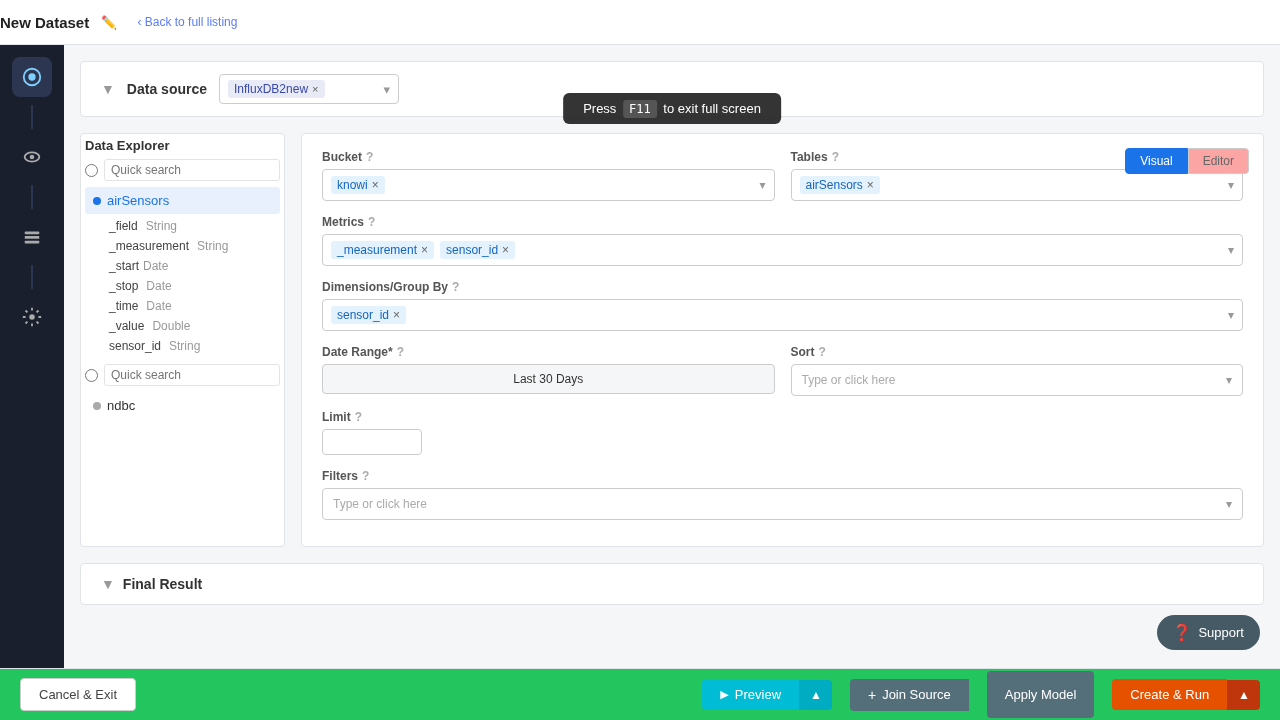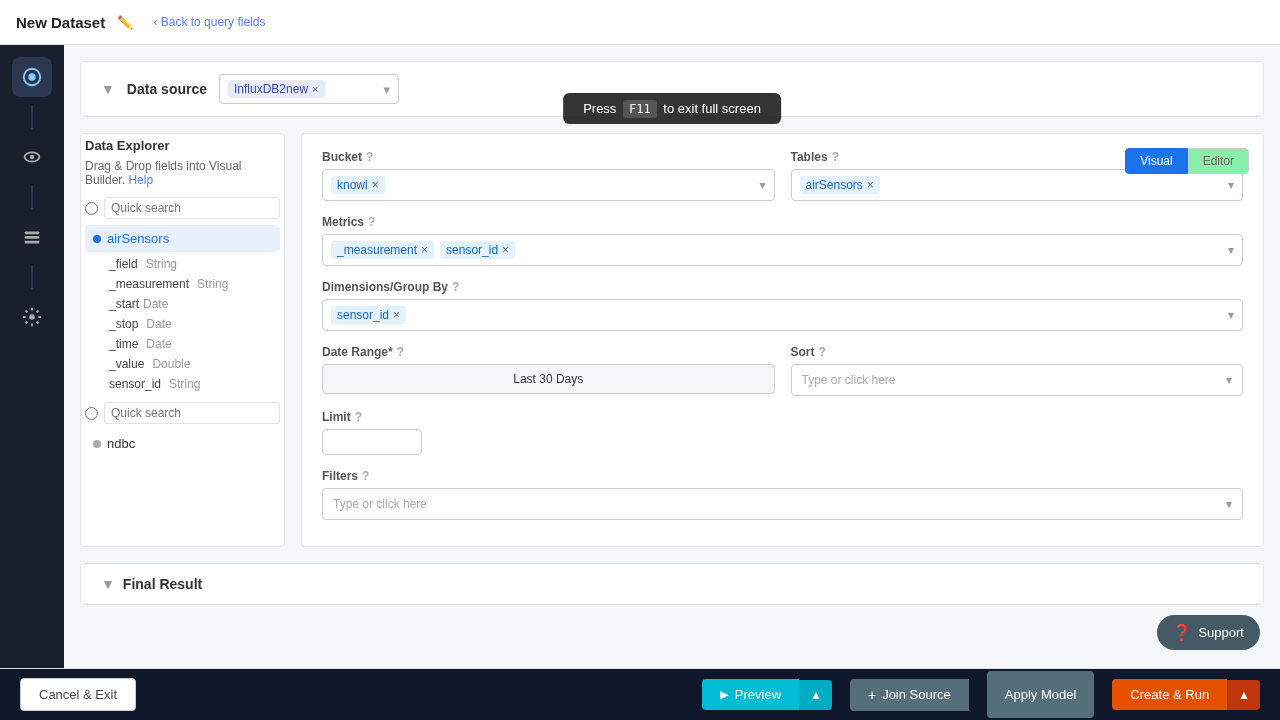--- a/index.html
+++ b/index.html
@@ -49,33 +49,33 @@
     .form-control { width: 100%; border: 1px solid #ccc; border-radius: 4px; padding: 6px 10px; font-size: 12px; display: flex; align-items: center; gap: 4px; flex-wrap: wrap; cursor: pointer; background: #fff; min-height: 34px; }
     .tag-blue { background: #e3f2fd; color: #1565c0; border-radius: 3px; padding: 2px 6px; font-size: 12px; display: inline-flex; align-items: center; gap: 4px; }
     .tag-blue .close { cursor: pointer; color: #666; }
 
     .date-btn { background: #f5f6f8; border: 1px solid #ccc; border-radius: 4px; padding: 6px 10px; font-size: 12px; cursor: pointer; font-weight: 500; color: #333; width: 100%; text-align: center; }
 
     
     .final-section { background: #fff; border: 1px solid #e0e3e8; border-radius: 4px; margin: 16px; padding: 12px 20px; }
 
     
-    .bottom-bar { position: fixed; bottom: 0; left: 0; right: 0; height: 52px; background: #0f172a; border-top: 1px solid #e0e3e8; display: flex; align-items: center; padding: 0 20px; gap: 10px; z-index: 50; }
+    .bottom-bar { position: fixed; bottom: 0; left: 0; right: 0; height: 52px; background: #22c55e; border-top: 1px solid #e0e3e8; display: flex; align-items: center; padding: 0 20px; gap: 10px; z-index: 50; }
     .btn { padding: 8px 18px; border-radius: 4px; font-size: 13px; cursor: pointer; border: none; font-weight: 500; }
     .btn-outline { background: #fff; border: 1px solid #ccc; color: #444; }
     .btn-teal { background: #00bcd4; color: #fff; display: flex; align-items: center; gap: 6px; }
     .support-btn { position: fixed; bottom: 70px; right: 20px; background: #455a64; color: #fff; border-radius: 24px; padding: 8px 16px; font-size: 13px; display: flex; align-items: center; gap: 6px; cursor: pointer; z-index: 60; }
   </style>
 </head>
 <body>
 
-<div style="display:flex; align-items:center; padding: 8px 16px; background:#fff; border-bottom:1px solid #e0e3e8; gap:12px; height:45px;">
+<div style="display:flex; align-items:center; padding: 8px 0; background:#fff; border-bottom:1px solid #e0e3e8; gap:12px; height:45px;">
   <span style="font-weight:700; font-size:15px; color:#222;">New Dataset</span>
   <span style="color:#aaa; cursor:pointer; font-size:13px;">✏️</span>
-  <span style="font-size:12px; color:#5c7cfa; cursor:pointer; margin-left:8px;">‹ <span>Back to query fields</span></span>
+  <span style="font-size:12px; color:#5c7cfa; cursor:pointer; margin-left:8px;">‹ <span>Back to full listing</span></span>
 </div>
 
 <div class="layout">
 
   <div class="sidebar">
     <div class="sidebar-icon active">
       <svg viewBox="0 0 24 24">
           <circle cx="12" cy="12" r="9" stroke="#7ecfff" stroke-width="2" fill="none"></circle>
           <circle cx="12" cy="12" r="4" fill="#7ecfff"></circle>
         </svg>
@@ -121,23 +121,20 @@
           <span class="close">×</span>
         </span>
         <span class="select-arrow">▾</span>
       </div>
     </div>
 
     <div style="display:flex; gap:0; margin:0 16px 16px 16px;">
 
       <div style="width:205px; background:#fff; border:1px solid #e0e3e8; border-radius:4px; padding:4px; margin-right:16px; flex-shrink:0;">
         <div class="explorer-title">Data Explorer</div>
-        <div class="explorer-help">
-          <span>Drag &amp; Drop fields into Visual Builder.</span> <a>Help</a>
-        </div>
 
         <div class="search-row">
           <input type="radio" class="search-radio" style="accent-color: rgb(92, 124, 250);">
           <input type="text" class="search-input-fake" placeholder="Quick search" style="flex: 1 1 0%; border: 1px solid rgb(224, 227, 232); border-radius: 3px; padding: 3px 6px; font-size: 12px; color: rgb(170, 170, 170);">
         </div>
 
         <div class="tree-item active" style="display:flex; align-items:center; gap:6px; padding:6px 8px; cursor:pointer; border-radius:3px; background:#e8f0fe; color:#1a73e8; margin-bottom:2px;">
           <span style="width:8px; height:8px; border-radius:50%; background:#1a73e8; display:inline-block;"></span>
           <span>airSensors</span>
         </div>
@@ -181,21 +178,21 @@
         <div class="tree-item" style="display:flex; align-items:center; gap:6px; padding:6px 8px; cursor:pointer; border-radius:3px; margin-top:4px;">
           <span style="width:8px; height:8px; border-radius:50%; background:#aaa; display:inline-block;"></span>
           <span>ndbc</span>
         </div>
       </div>
 
       <div style="flex:1; background:#fff; border:1px solid #e0e3e8; border-radius:4px; padding:16px 20px; position:relative;">
 
         <div style="position:absolute; top:14px; right:14px; display:flex;">
           <button class="view-btn active" style="padding:5px 14px; border:1px solid #1a73e8; background:#1a73e8; color:#fff; font-size:12px; border-radius:4px 0 0 4px; cursor:pointer;">Visual</button>
-          <button class="view-btn" style="padding:5px 14px; border:1px solid #ccc; background:#86efac; color:#666; font-size:12px; border-radius:0 4px 4px 0; cursor:pointer;">Editor</button>
+          <button class="view-btn" style="padding:5px 14px; border:1px solid #ccc; background:#fca5a5; color:#666; font-size:12px; border-radius:0 4px 4px 0; cursor:pointer;">Editor</button>
         </div>
 
         <div class="form-row" style="display:flex; gap:16px; margin-bottom:14px;">
           <div class="form-group" style="flex:1;">
             <div class="form-label" style="font-size:12px; font-weight:600; color:#555; margin-bottom:5px; display:flex; align-items:center; gap:4px;">
               <span>Bucket</span>
               <span style="color:#aaa; cursor:pointer;">?</span>
             </div>
             <div class="form-control" style="border:1px solid #ccc; border-radius:4px; padding:5px 8px; display:flex; align-items:center; gap:6px; flex-wrap:wrap; cursor:pointer; background:#fff; min-height:32px;">
               <span class="tag-blue" style="background:#e3f2fd; color:#1565c0; border-radius:3px; padding:2px 6px; font-size:12px; display:inline-flex; align-items:center; gap:4px;">

